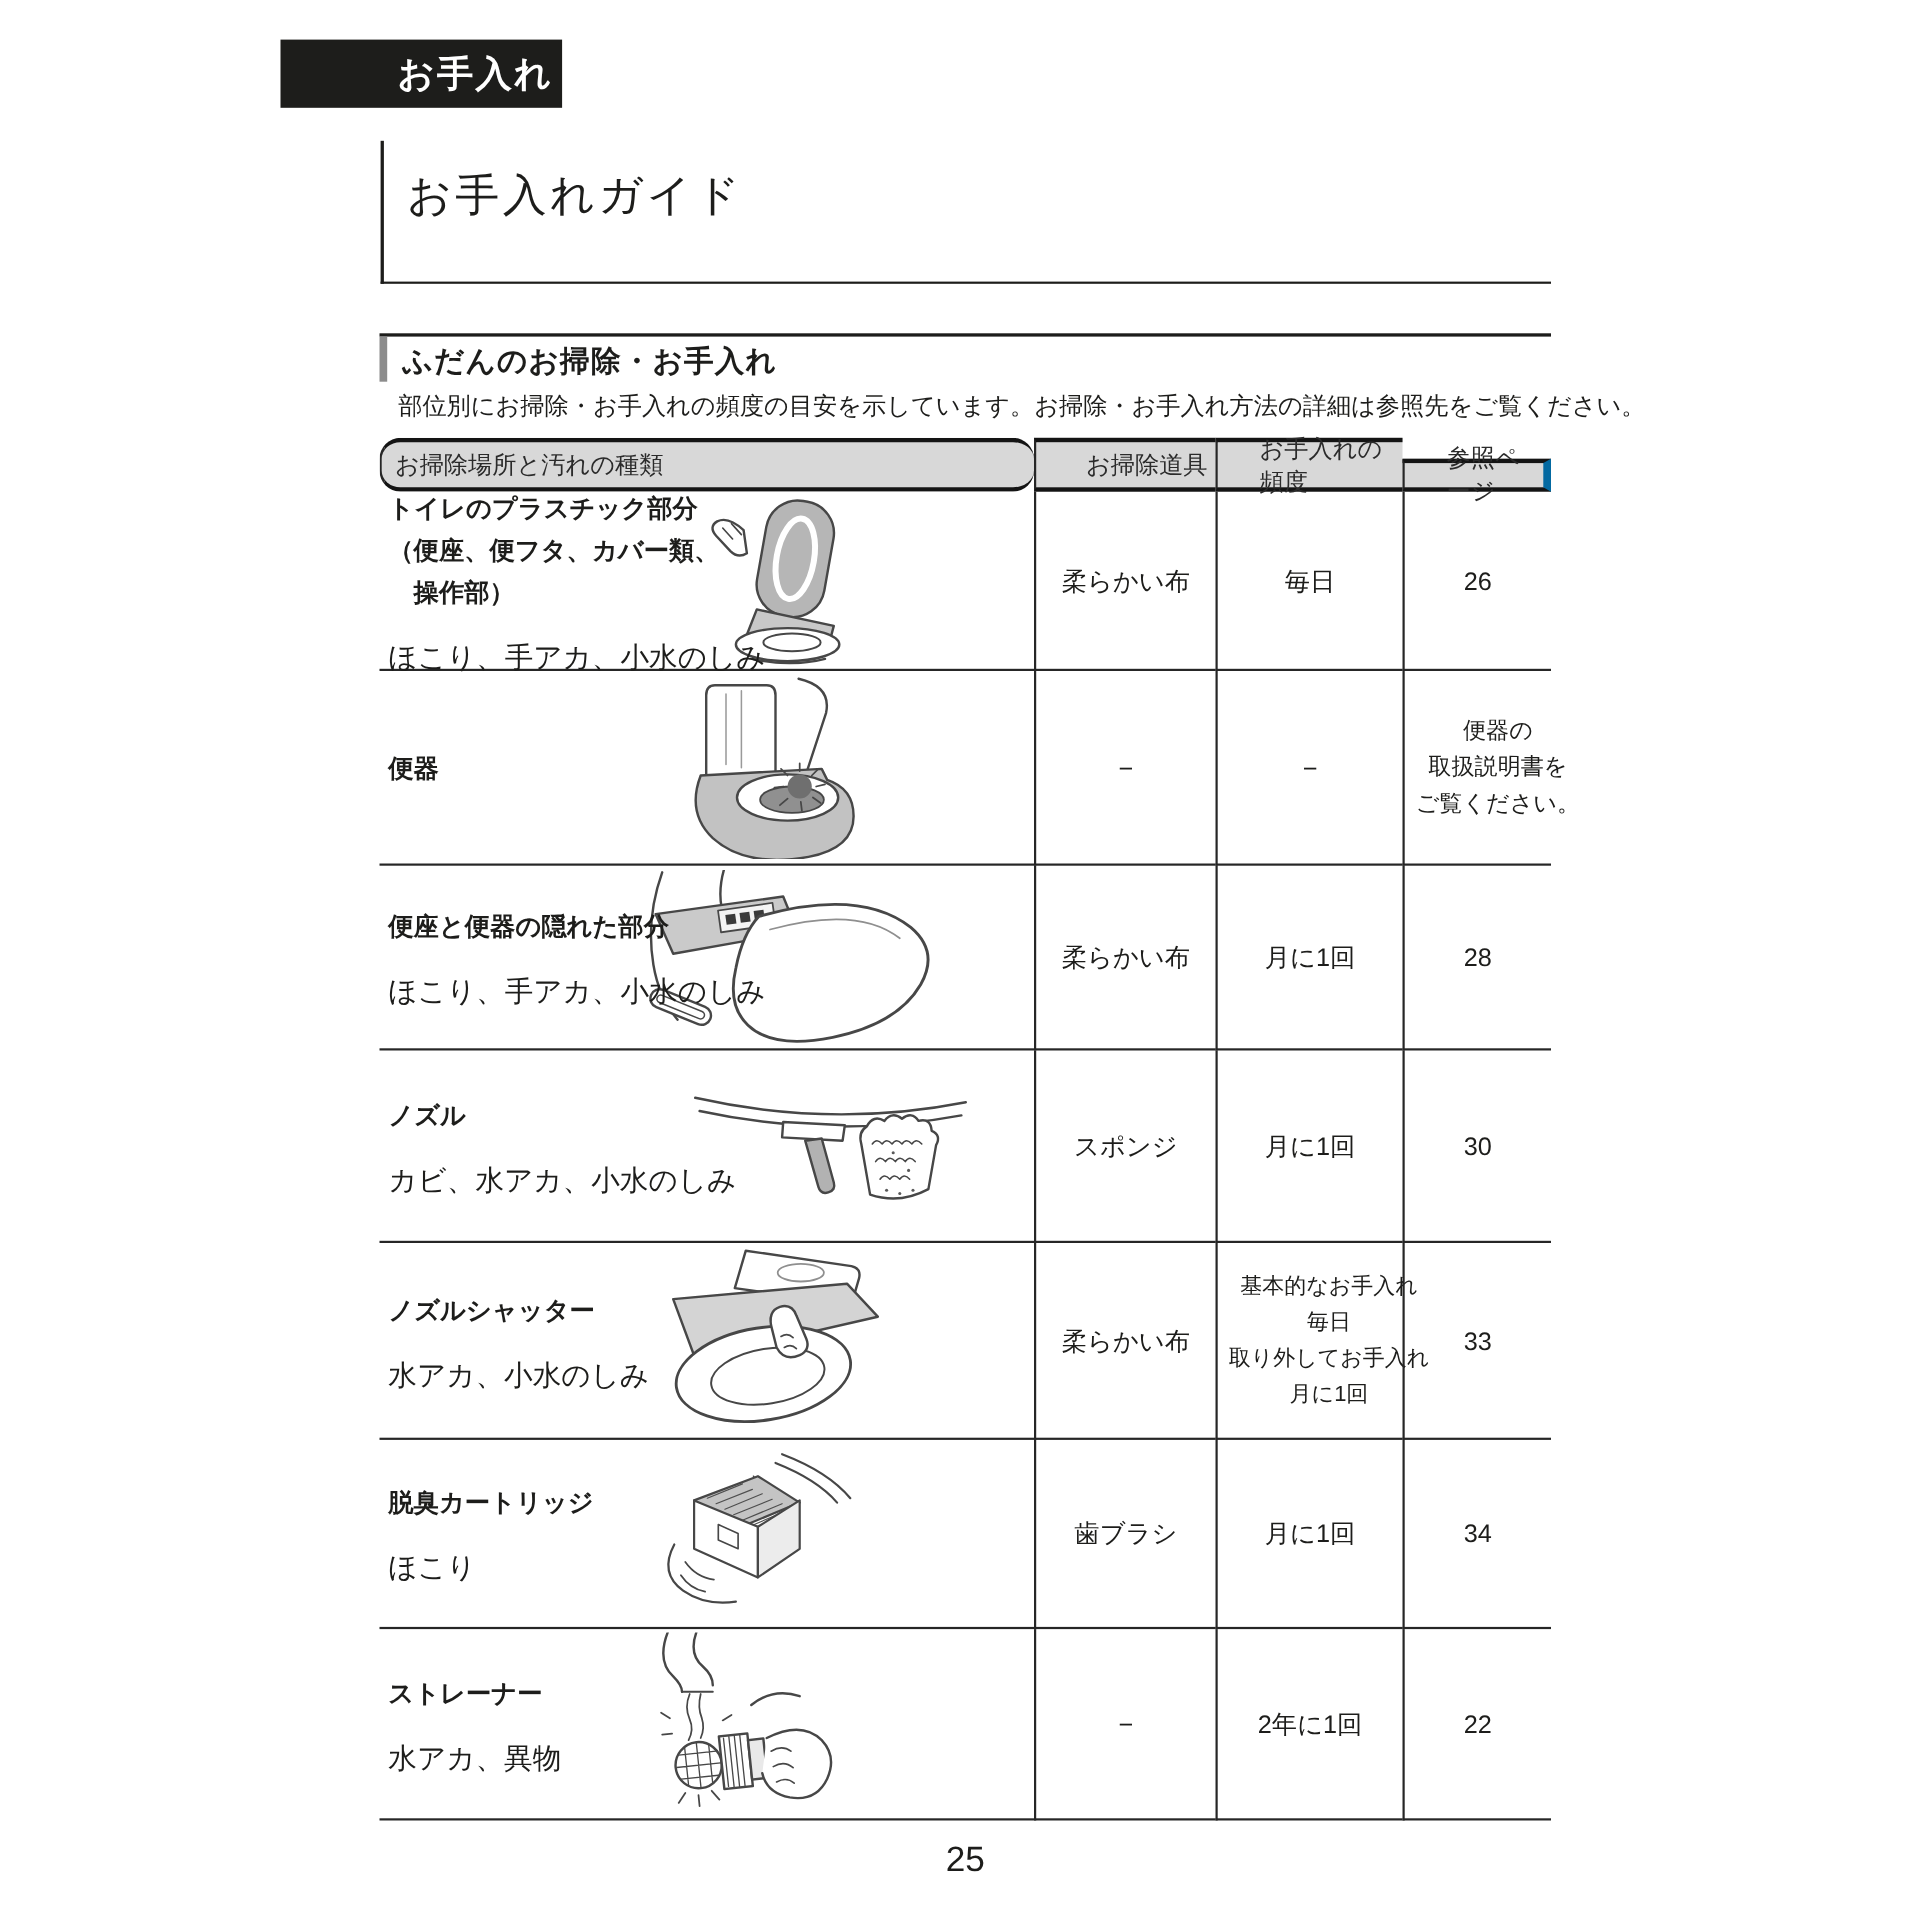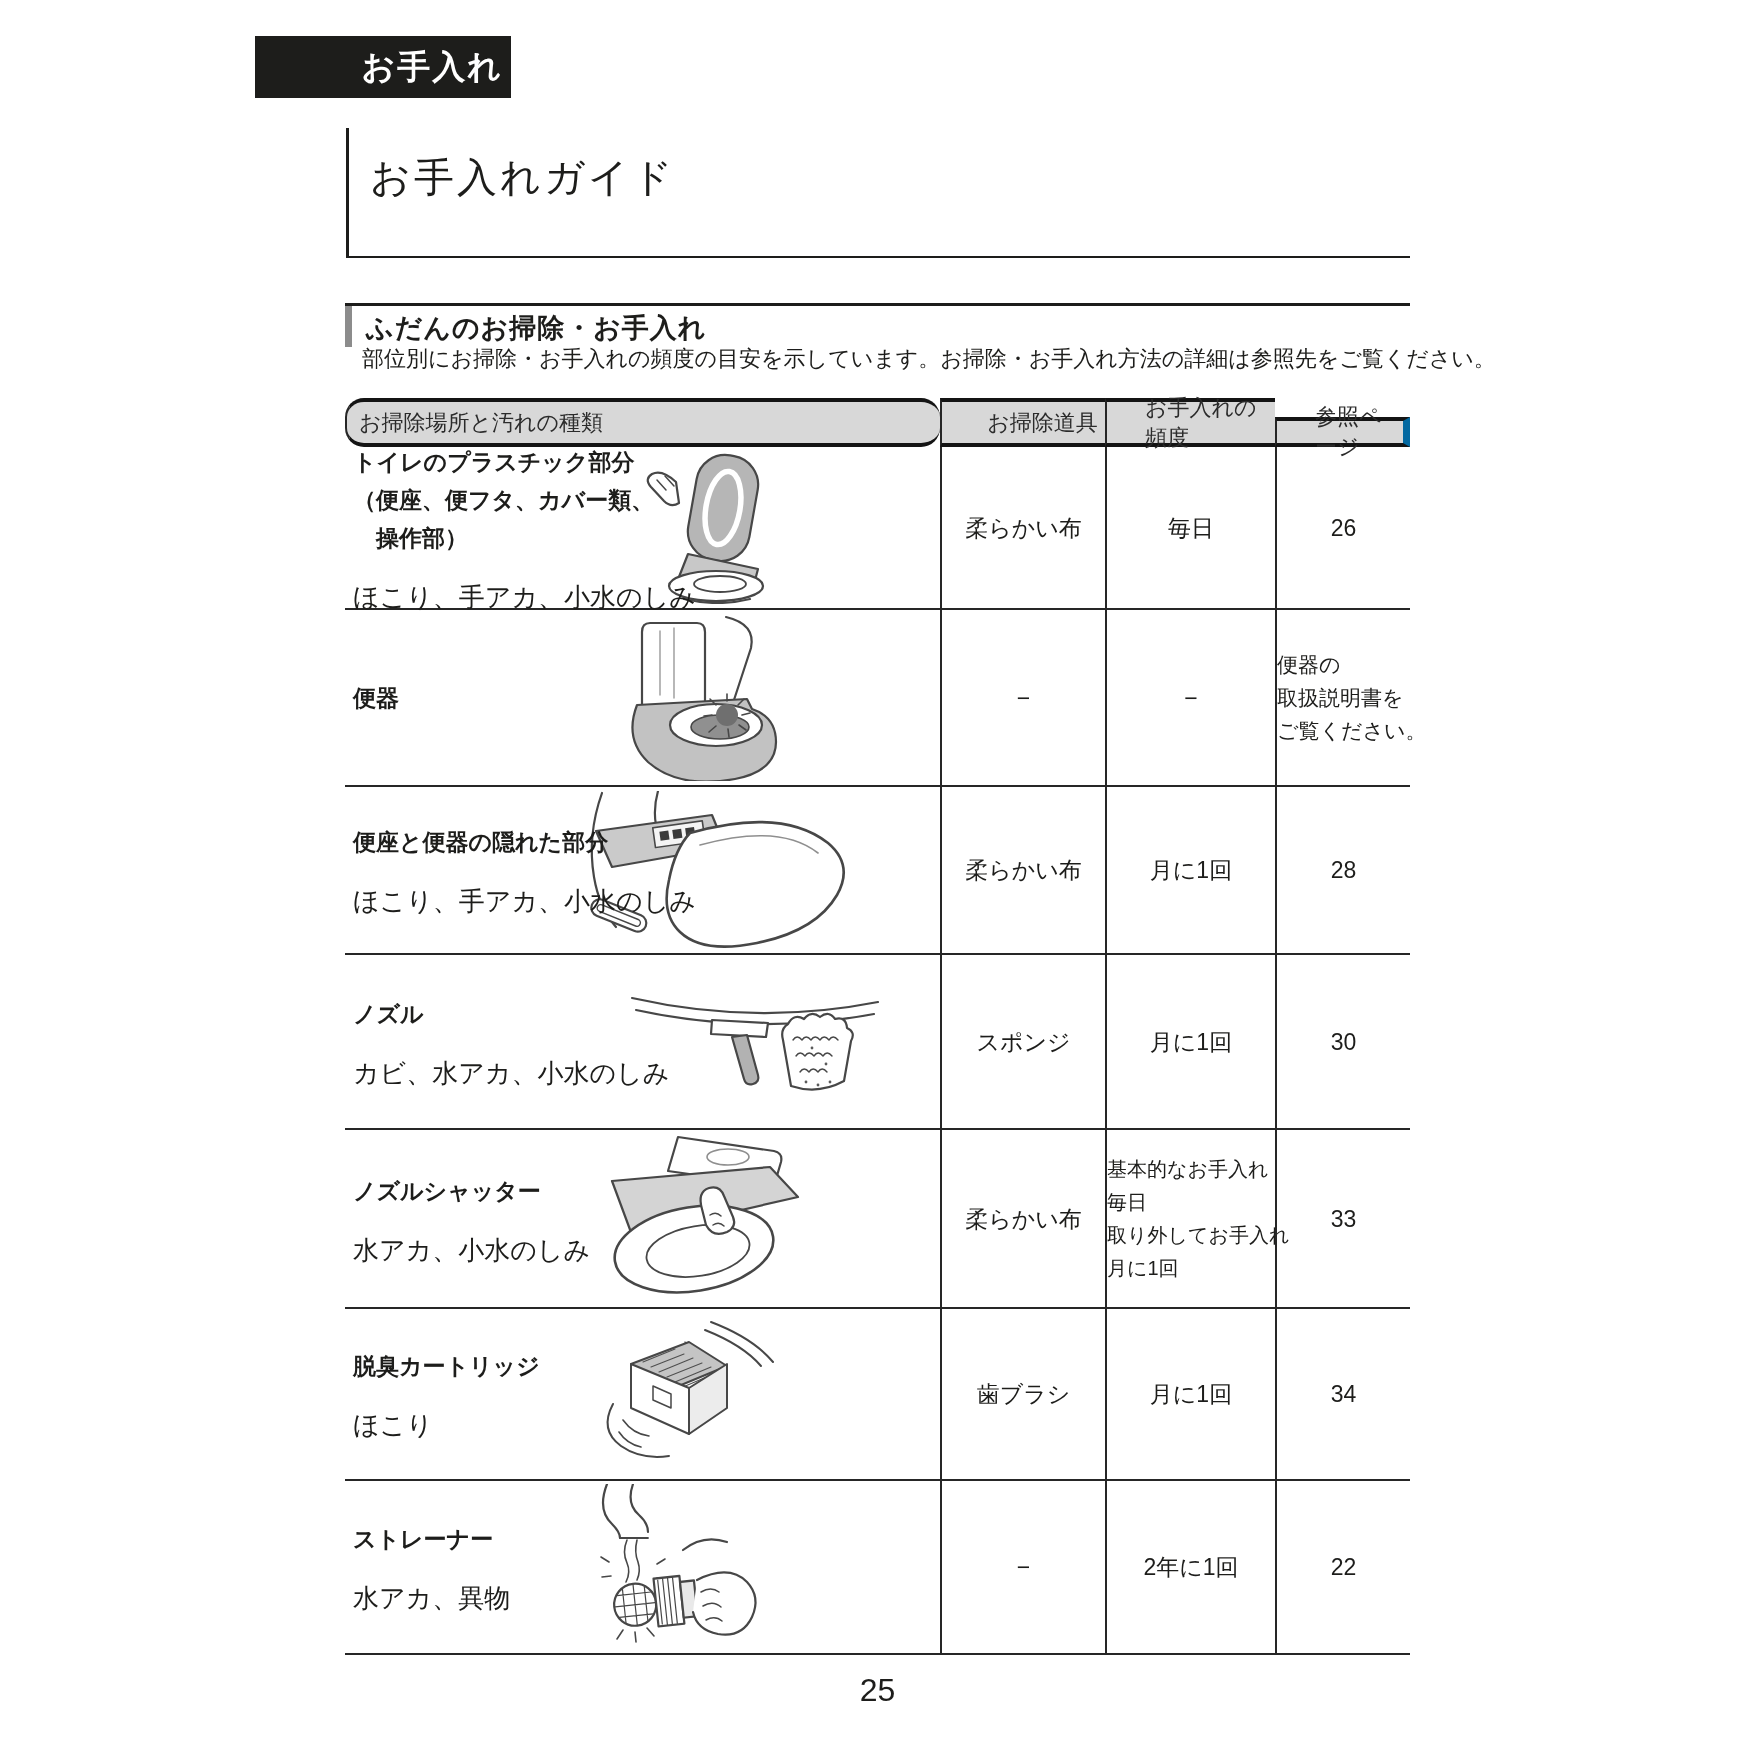--- a/index.html
+++ b/index.html
@@ -17,21 +17,21 @@
   }
   
   .title-vline { position:absolute; left:346px; top:128px; width:3px; height:130px; background:#1d1d1b; }
   .doc-title { position:absolute; left:370px; top:150px; margin:0; font-size:40px; font-weight:normal; letter-spacing:3px; }
   .title-rule { position:absolute; left:346px; top:256px; width:1064px; height:2px; background:#1d1d1b; }
   
   .section-heading { position:absolute; left:345px; top:303px; width:1065px; border-top:3px solid #1d1d1b; display:flex; align-items:center; }
   .section-bar { width:7px; height:41px; background:#8c8c8c; margin-right:14px; }
   .section-text { font-size:27px; font-weight:bold; letter-spacing:1px; padding-top:2px; white-space:nowrap; }
   
-  .intro { position:absolute; left:362px; top:344px; margin:0; font-size:22px; letter-spacing:0px; white-space:nowrap; }
+  .intro { position:absolute; left:362px; top:354px; margin:0; font-size:22px; letter-spacing:0px; white-space:nowrap; }
   
   .care-table {
     position:absolute; left:345px; top:398px; width:1065px;
     display:grid; grid-template-columns:595px 165px 170px 135px;
     grid-template-rows:49px 163px 177px 168px 175px 179px 172px 174px;
   }
   .cell { box-sizing:border-box; position:relative; font-size:23px; }
   .b-left  { border-left:2px solid #262626; }
   .b-bot   { border-bottom:2px solid #262626; }
   .hdr {
@@ -39,21 +39,21 @@
     display:flex; align-items:center; font-size:22px; color:#2b2b2b;padding-left:38px;
   }
   .hdr-first { justify-content:flex-start; padding-left:12px; border-left:2px solid #262626;border-radius:19px; }
   .hdr-mid   { justify-content:center; }
   .hdr-last  { justify-content:center; border-right:7px solid #0369a1;margin-top:19px; }
   .cell-loc { display:flex; align-items:center; padding-left:8px; }
   .loc-text { width:300px; position:relative; z-index:2; }
   .loc-name { font-weight:bold; font-size:23px; line-height:38px; white-space:pre; }
   .loc-dirt { font-size:26px; line-height:32px; margin-top:24px; white-space:pre; }
   .cell-center { display:flex; align-items:center; justify-content:center; text-align:center; white-space:pre; line-height:34px; }
-  .cell-leftal { justify-content:flex-start; text-align:left; }
+  .cell-leftal { justify-content:flex-start; text-align:center; padding-left:10px; }
   .freq-small { font-size:20px; line-height:33px; }
   .ref-small  { font-size:21px; line-height:33px; }
   .ill { position:absolute; top:50%; transform:translateY(-50%); z-index:1; }
   .page-number { position:absolute; left:345px; top:1672px; width:1065px; text-align:center; font-size:32px; }
   svg { display:block; }
 </style>
 </head>
 <body>
 
 <div class="page">

